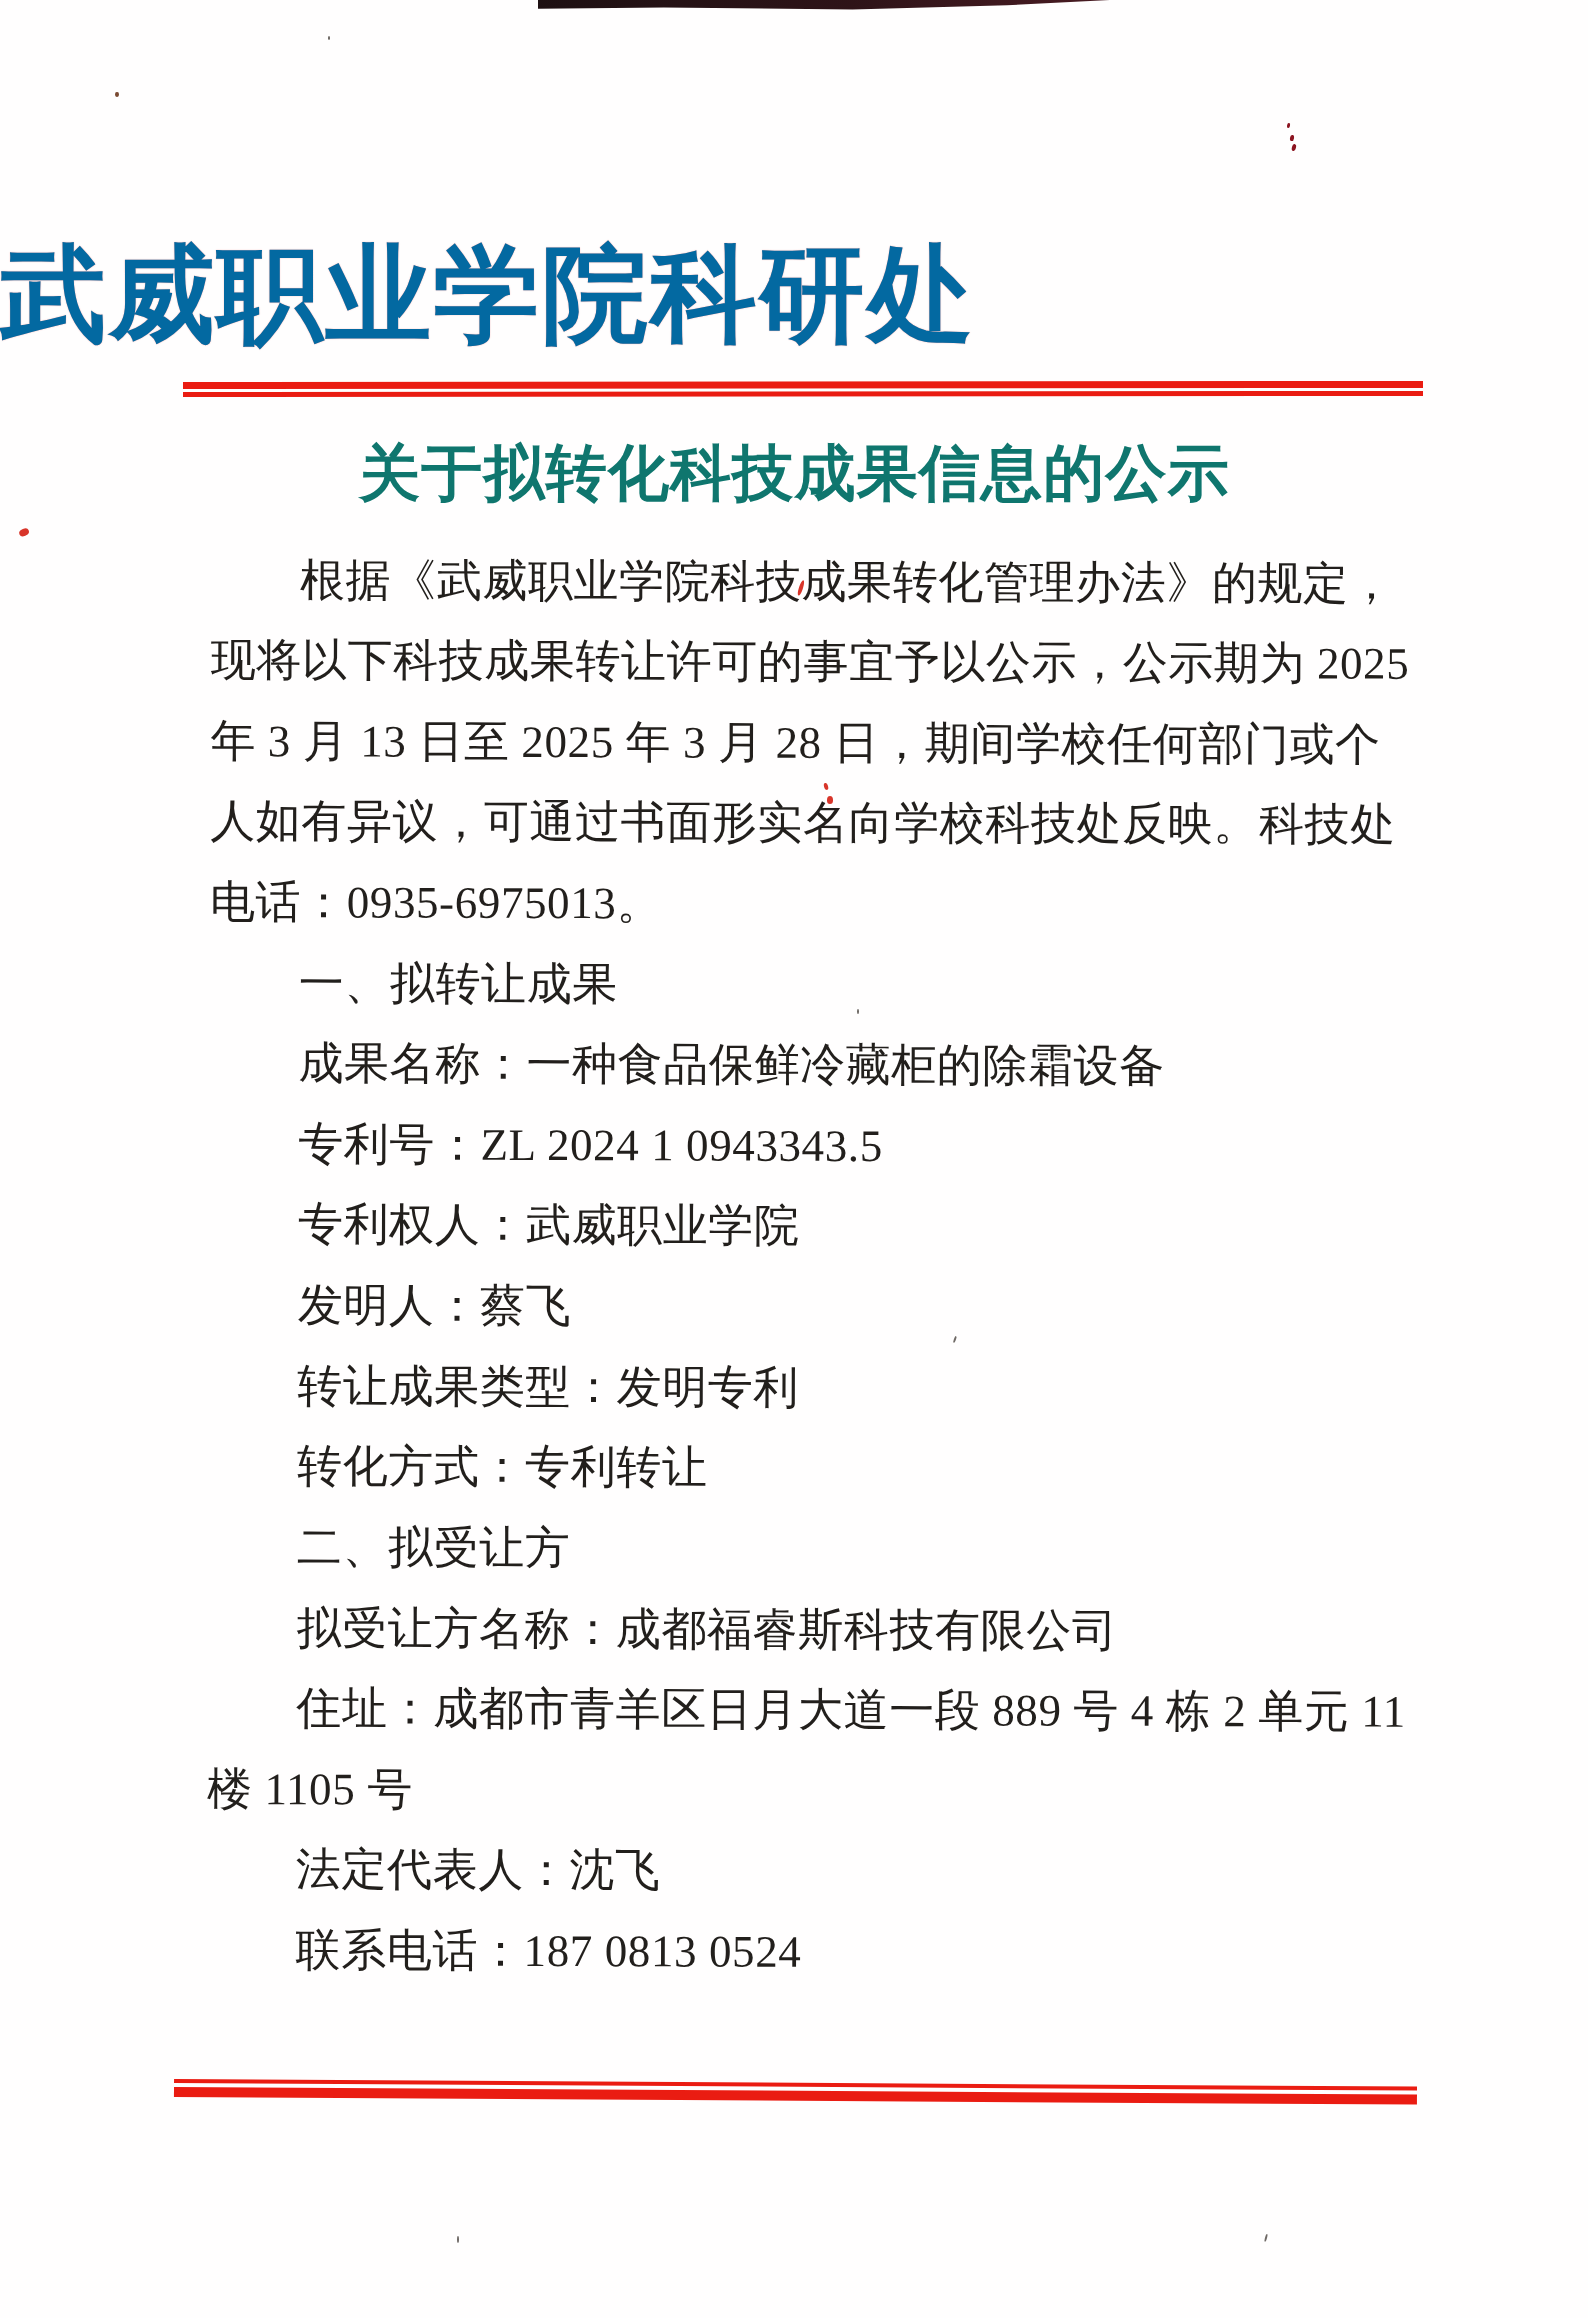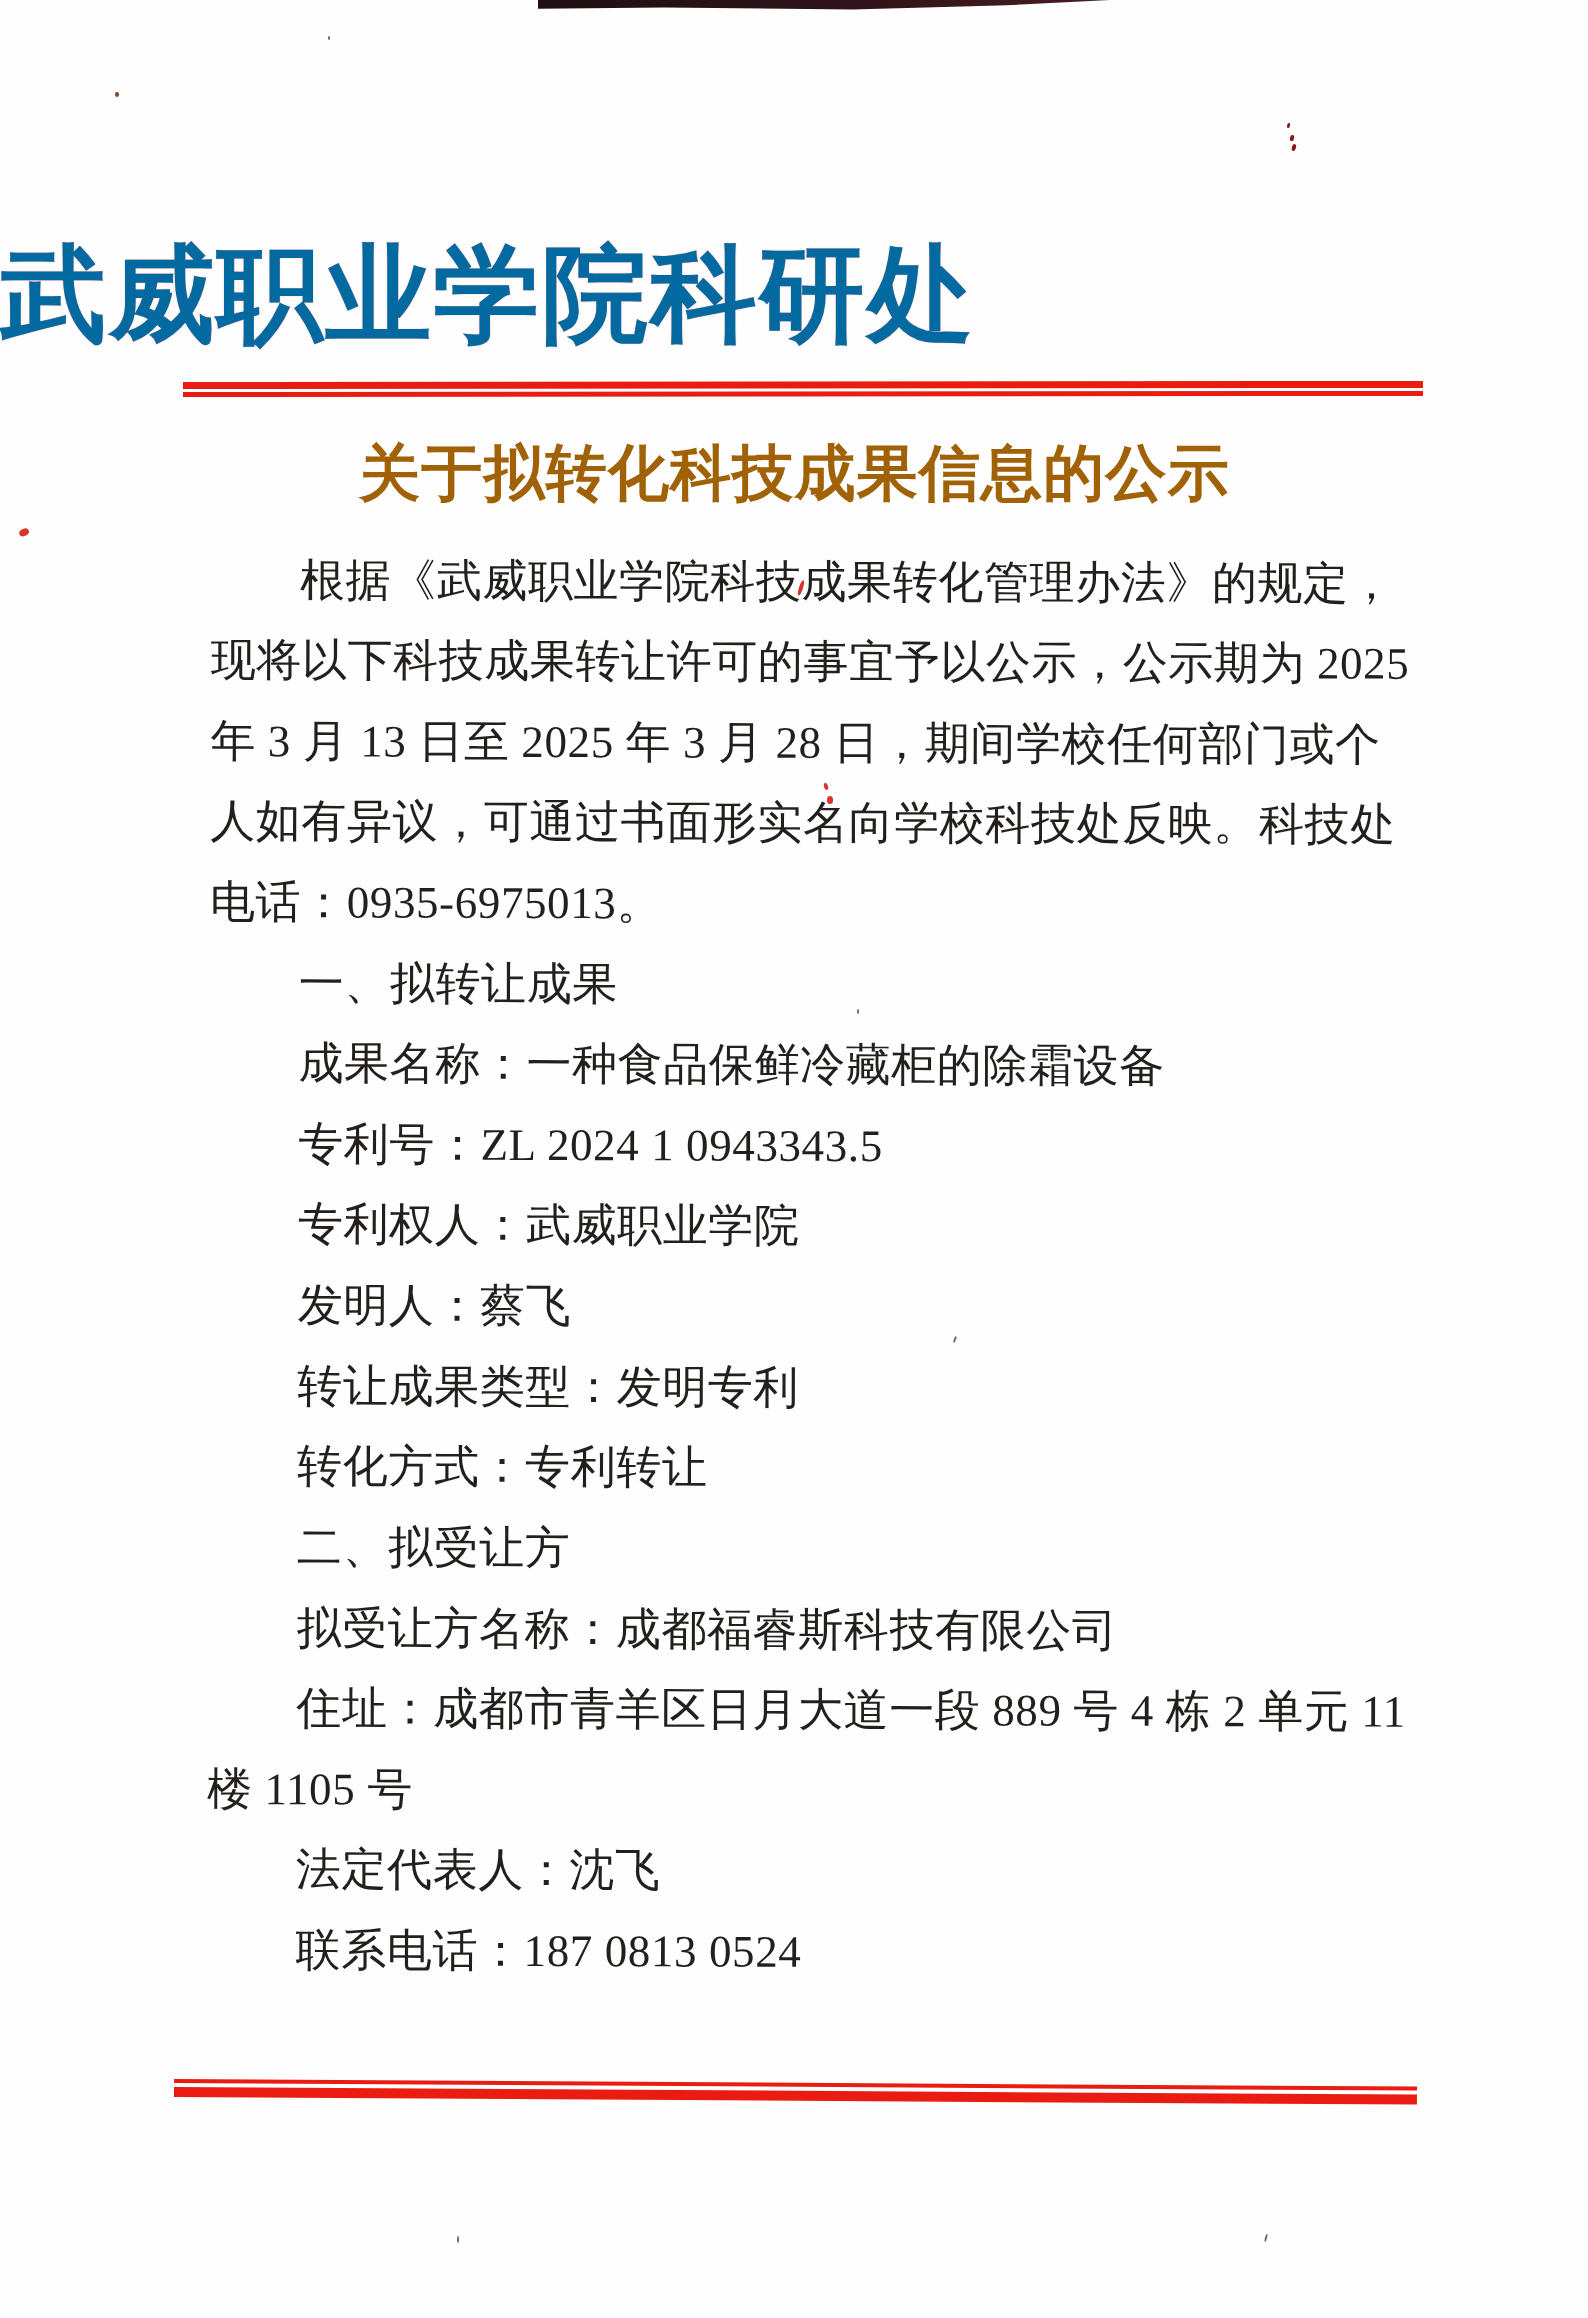--- a/index.html
+++ b/index.html
@@ -29,21 +29,21 @@
     border-bottom:5.4px solid #ea1c12;
     transform:rotate(-0.05deg);transform-origin:left center;
   }
 
   
   .notice-title{
     position:absolute;top:443px;left:0;width:100%;
     text-align:center;
     font-size:61px;font-weight:bold;line-height:1;
     letter-spacing:1.2px;
-    color:#a16207;
+    color:#0f766e;
   }
 
   .body-block{
     position:absolute;left:0;top:0;width:100%;height:100%;
     transform:rotate(0.18deg);transform-origin:226px 565px;
   }
   .line{
     position:absolute;left:211px;width:1213px;
     font-size:45px;line-height:1;
     letter-spacing:0.6px;

